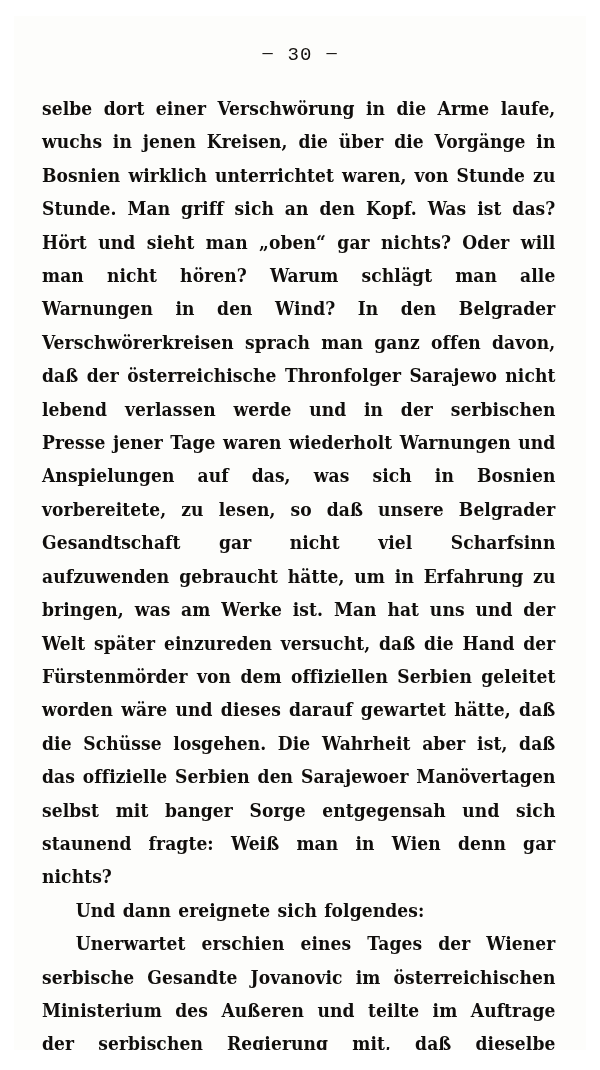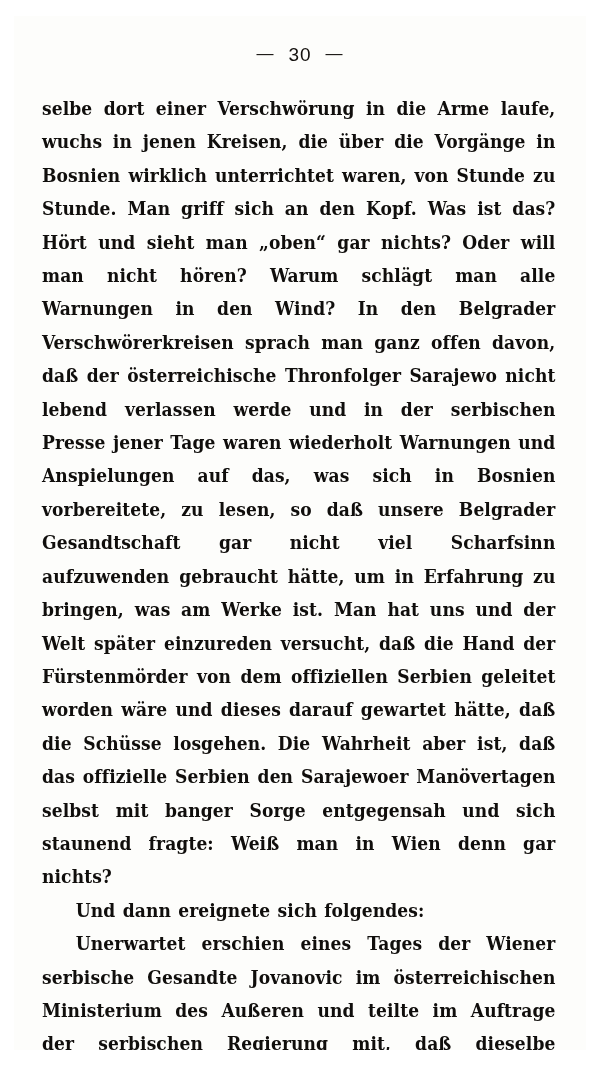--- a/index.html
+++ b/index.html
@@ -24,21 +24,21 @@
   }
   .page-header {
     position: absolute;
     top: 44px;
     left: 0;
     width: 600px;
     text-align: center;
     font-size: 19px;
     letter-spacing: 1px;
     color: #14110e;
-    font-family: Liberation Sans, sans-serif;
+    font-family: Liberation Mono, monospace;
   }
   .page-header .dash {
     display: inline-block;
     padding: 0 14px;
     font-size: 17px;
     vertical-align: 2px;
   }
   .text-block {
     position: absolute;
     top: 92px;

